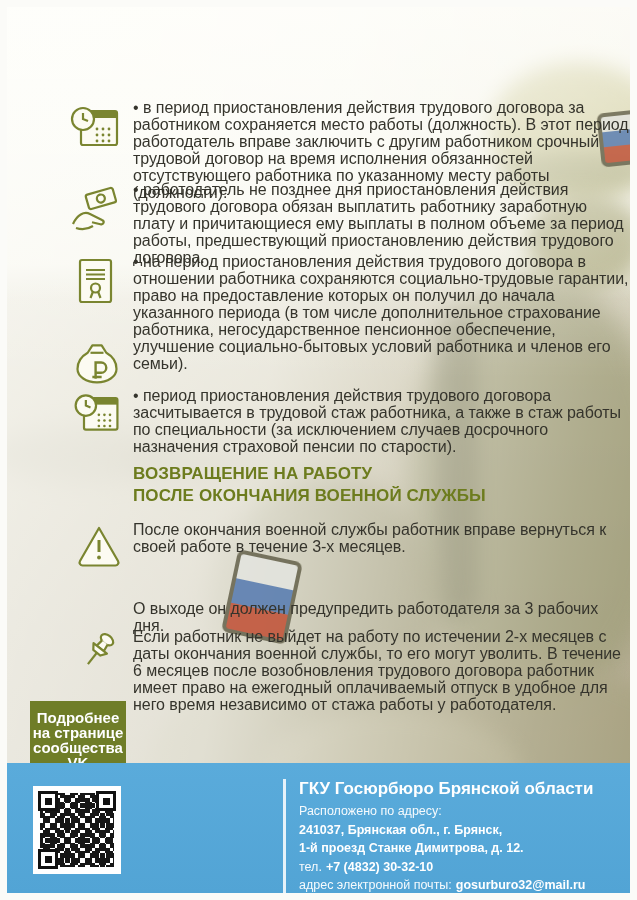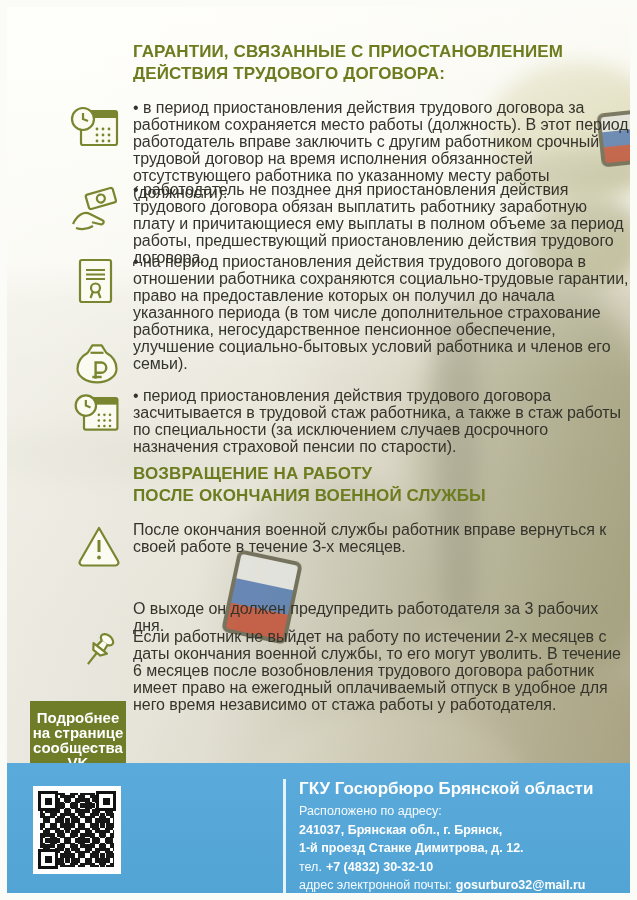--- a/index.html
+++ b/index.html
@@ -75,24 +75,20 @@
     <div class="blob b-strap"></div>
     <div class="blob b-shoulder"></div>
     <div class="blob b-gear"></div>
     <div class="blob b-gear2"></div>
     <div class="bg-wash"></div>
     <div class="flag flag-arm"></div>
     <div class="flag flag-helmet"></div>
 
     <div class="content">
 
-      <h1 class="title" style="top:34px;width:440px;">
-        <span style="display:block">ГАРАНТИИ, СВЯЗАННЫЕ С ПРИОСТАНОВЛЕНИЕМ</span>
-        <span style="display:block">ДЕЙСТВИЯ ТРУДОВОГО ДОГОВОРА:</span>
-      </h1>
 
       <div class="row" style="top:92px;">
         <div class="icon-cell">
           <svg class="ic" width="56" height="56" viewBox="0 0 56 56" fill="none" stroke="#7a8530" stroke-width="2.2">
             <rect x="14" y="12" width="36" height="34" rx="2" fill="#fcfbf2"></rect>
             <rect x="14" y="12" width="36" height="7" fill="#7a8530" stroke="none"></rect>
             <g fill="#7a8530" stroke="none">
               <circle cx="30" cy="30" r="1.4"></circle>
                 <circle cx="36" cy="30" r="1.4"></circle>
                 <circle cx="42" cy="30" r="1.4"></circle>

